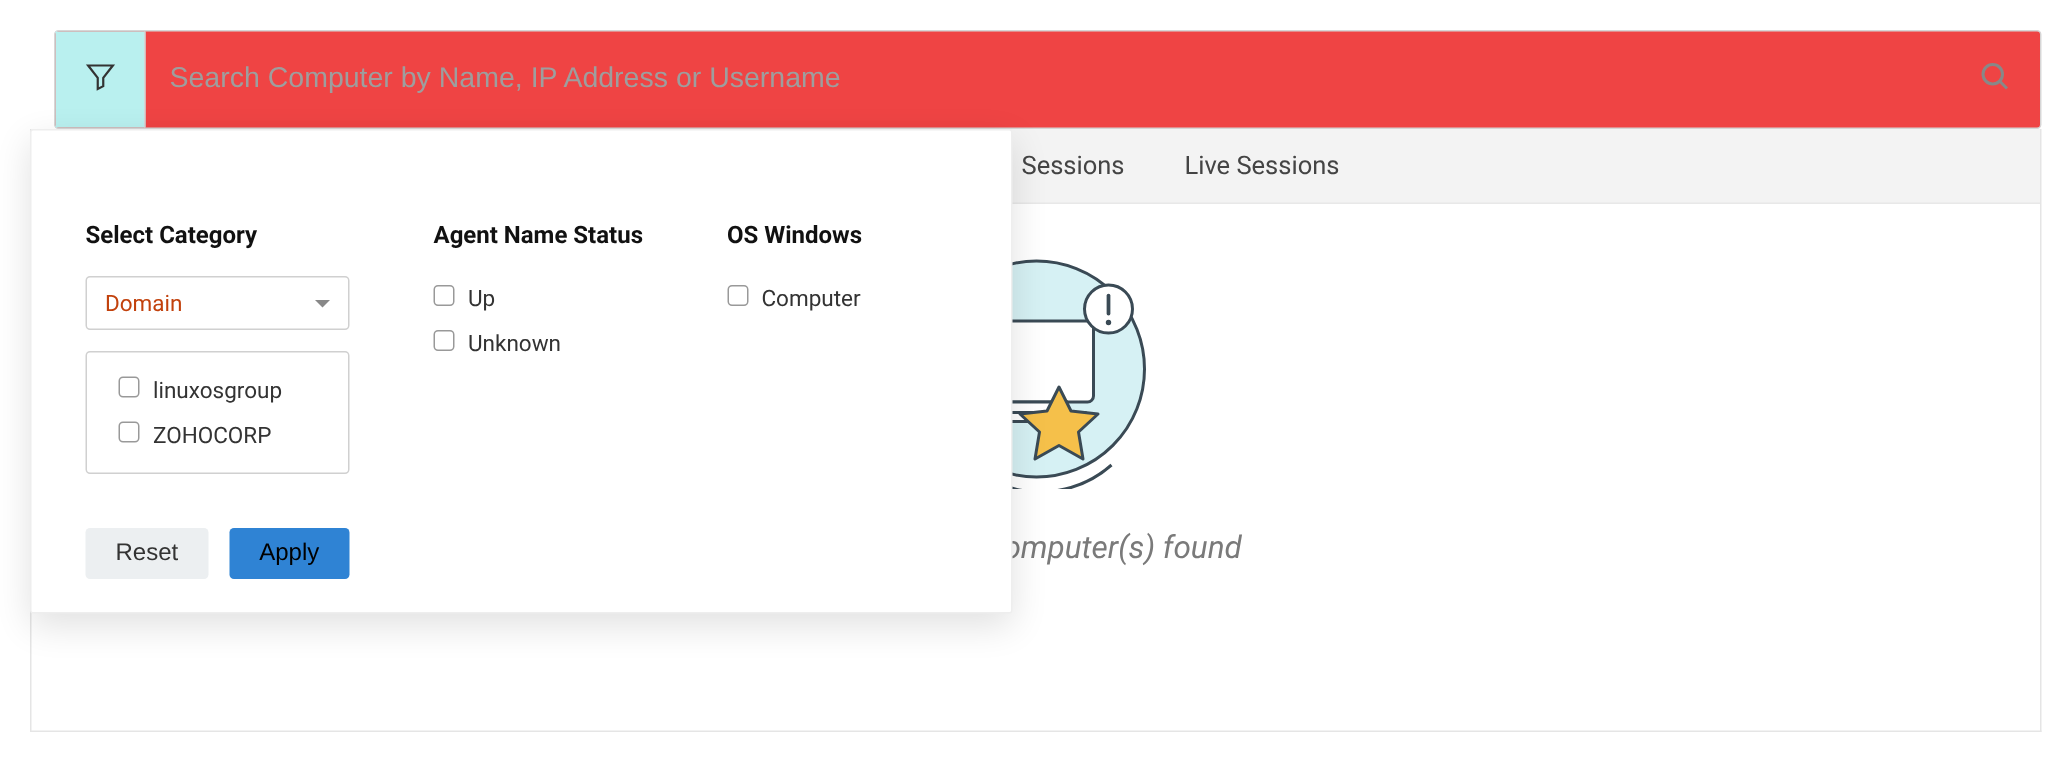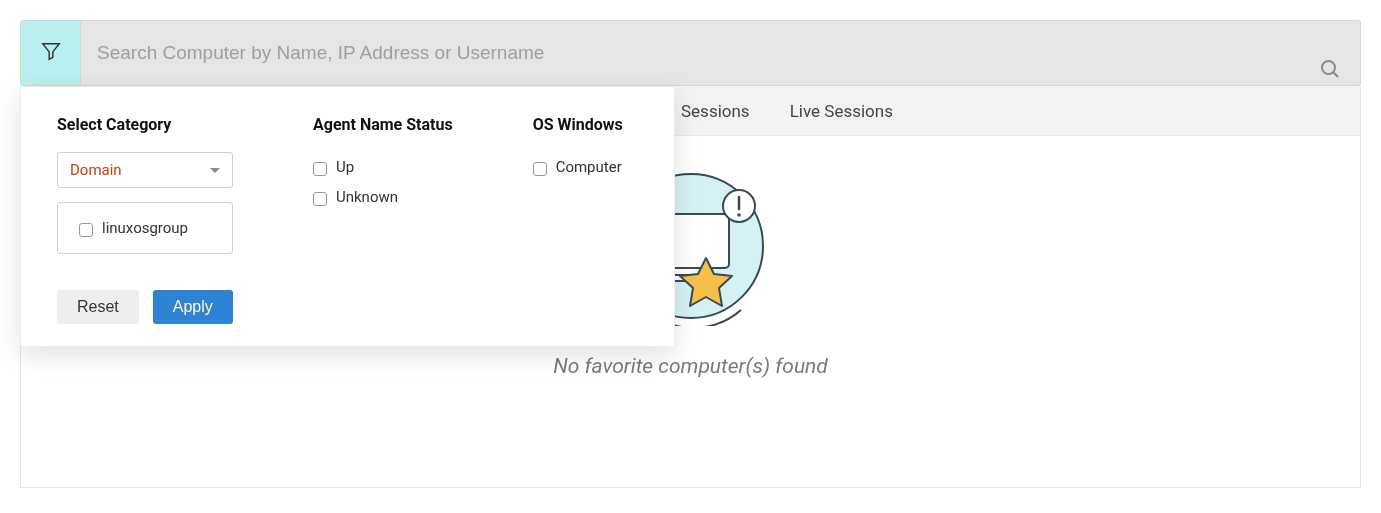--- a/index.html
+++ b/index.html
@@ -7,25 +7,26 @@
     font-family: -apple-system, BlinkMacSystemFont, "Segoe UI", Roboto, "Helvetica Neue", Arial, sans-serif;
     background: #fff;
     color: #222;
     width: 1381px;
     height: 513px;
     position: relative;
     padding: 20px;
   }
   .searchbar {
     display: flex;
-    align-items: flex-end;
+    align-items: center;
     border: 1px solid #d6d6d6;
     border-radius: 3px;
     height: 66px;
-    background: #e5e5e5;
+    background: #ef4444;
+    margin-left: 16px;
   }
   .filter-toggle {
     width: 60px;
     height: 100%;
     background: #b9f0ef;
     display: flex;
     align-items: center;
     justify-content: center;
     border-right: 1px solid #d6d6d6;
   }
@@ -93,21 +94,22 @@
     left: 20px;
     width: 655px;
     background: #fff;
     border: 1px solid #eee;
     box-shadow: 0 8px 24px rgba(0,0,0,0.12);
     border-radius: 2px;
     padding: 28px 36px 22px 36px;
   }
   .filter-columns {
     display: flex;
-    gap: 80px;
+    gap: 56px;
+    margin-top: 32px;
   }
   .filter-col h4 {
     font-size: 16px;
     font-weight: 700;
     color: #111;
     margin-bottom: 18px;
   }
   .select-box {
     border: 1px solid #d0d0d0;
     border-radius: 3px;
@@ -130,21 +132,21 @@
     border-top: 5px solid #888;
   }
   .list-box {
     border: 1px solid #d0d0d0;
     border-radius: 3px;
     width: 176px;
     padding: 10px 21px;
   }
   .check-line {
     display: flex;
-    align-items: flex-end;
+    align-items: flex-start;
     gap: 9px;
     font-size: 15px;
     color: #333;
     padding: 6px 0;
     cursor: pointer;
   }
   .check-line .box {
     width: 14px; height: 14px;
     border: 1.5px solid #999;
     border-radius: 3px;
@@ -157,21 +159,21 @@
     margin-top: 36px;
   }
   .btn {
     border: none;
     border-radius: 3px;
     font-size: 16px;
     padding: 8px 20px;
     cursor: pointer;
   }
   .btn-reset { background: #eceff1; color: #333; }
-  .btn-apply { background: #2f83d4; color: #fef9c3; }
+  .btn-apply { background: #2f83d4; color: #000000; }
 </style>
 </head>
 <body>
 
 <div class="searchbar">
   <div class="filter-toggle">
     <span>
       <svg viewBox="0 0 24 24">
           <path d="M3 4h18l-7 9v6l-4 2v-8L3 4z"></path>
         </svg>
@@ -221,20 +223,24 @@
       <h4>Select Category</h4>
       <div class="select-box">
         <span>Domain</span>
         <span class="caret"></span>
       </div>
       <div class="list-box">
         <div class="check-line">
           <span class="box"></span>
           <span>linuxosgroup</span>
         </div>
+        <div class="check-line">
+          <span class="box"></span>
+          <span>ZOHOCORP</span>
+        </div>
       </div>
     </div>
 
     <div class="filter-col">
       <h4>Agent Name Status</h4>
       <div class="check-line">
         <span class="box"></span>
         <span>Up</span>
       </div>
       <div class="check-line">

